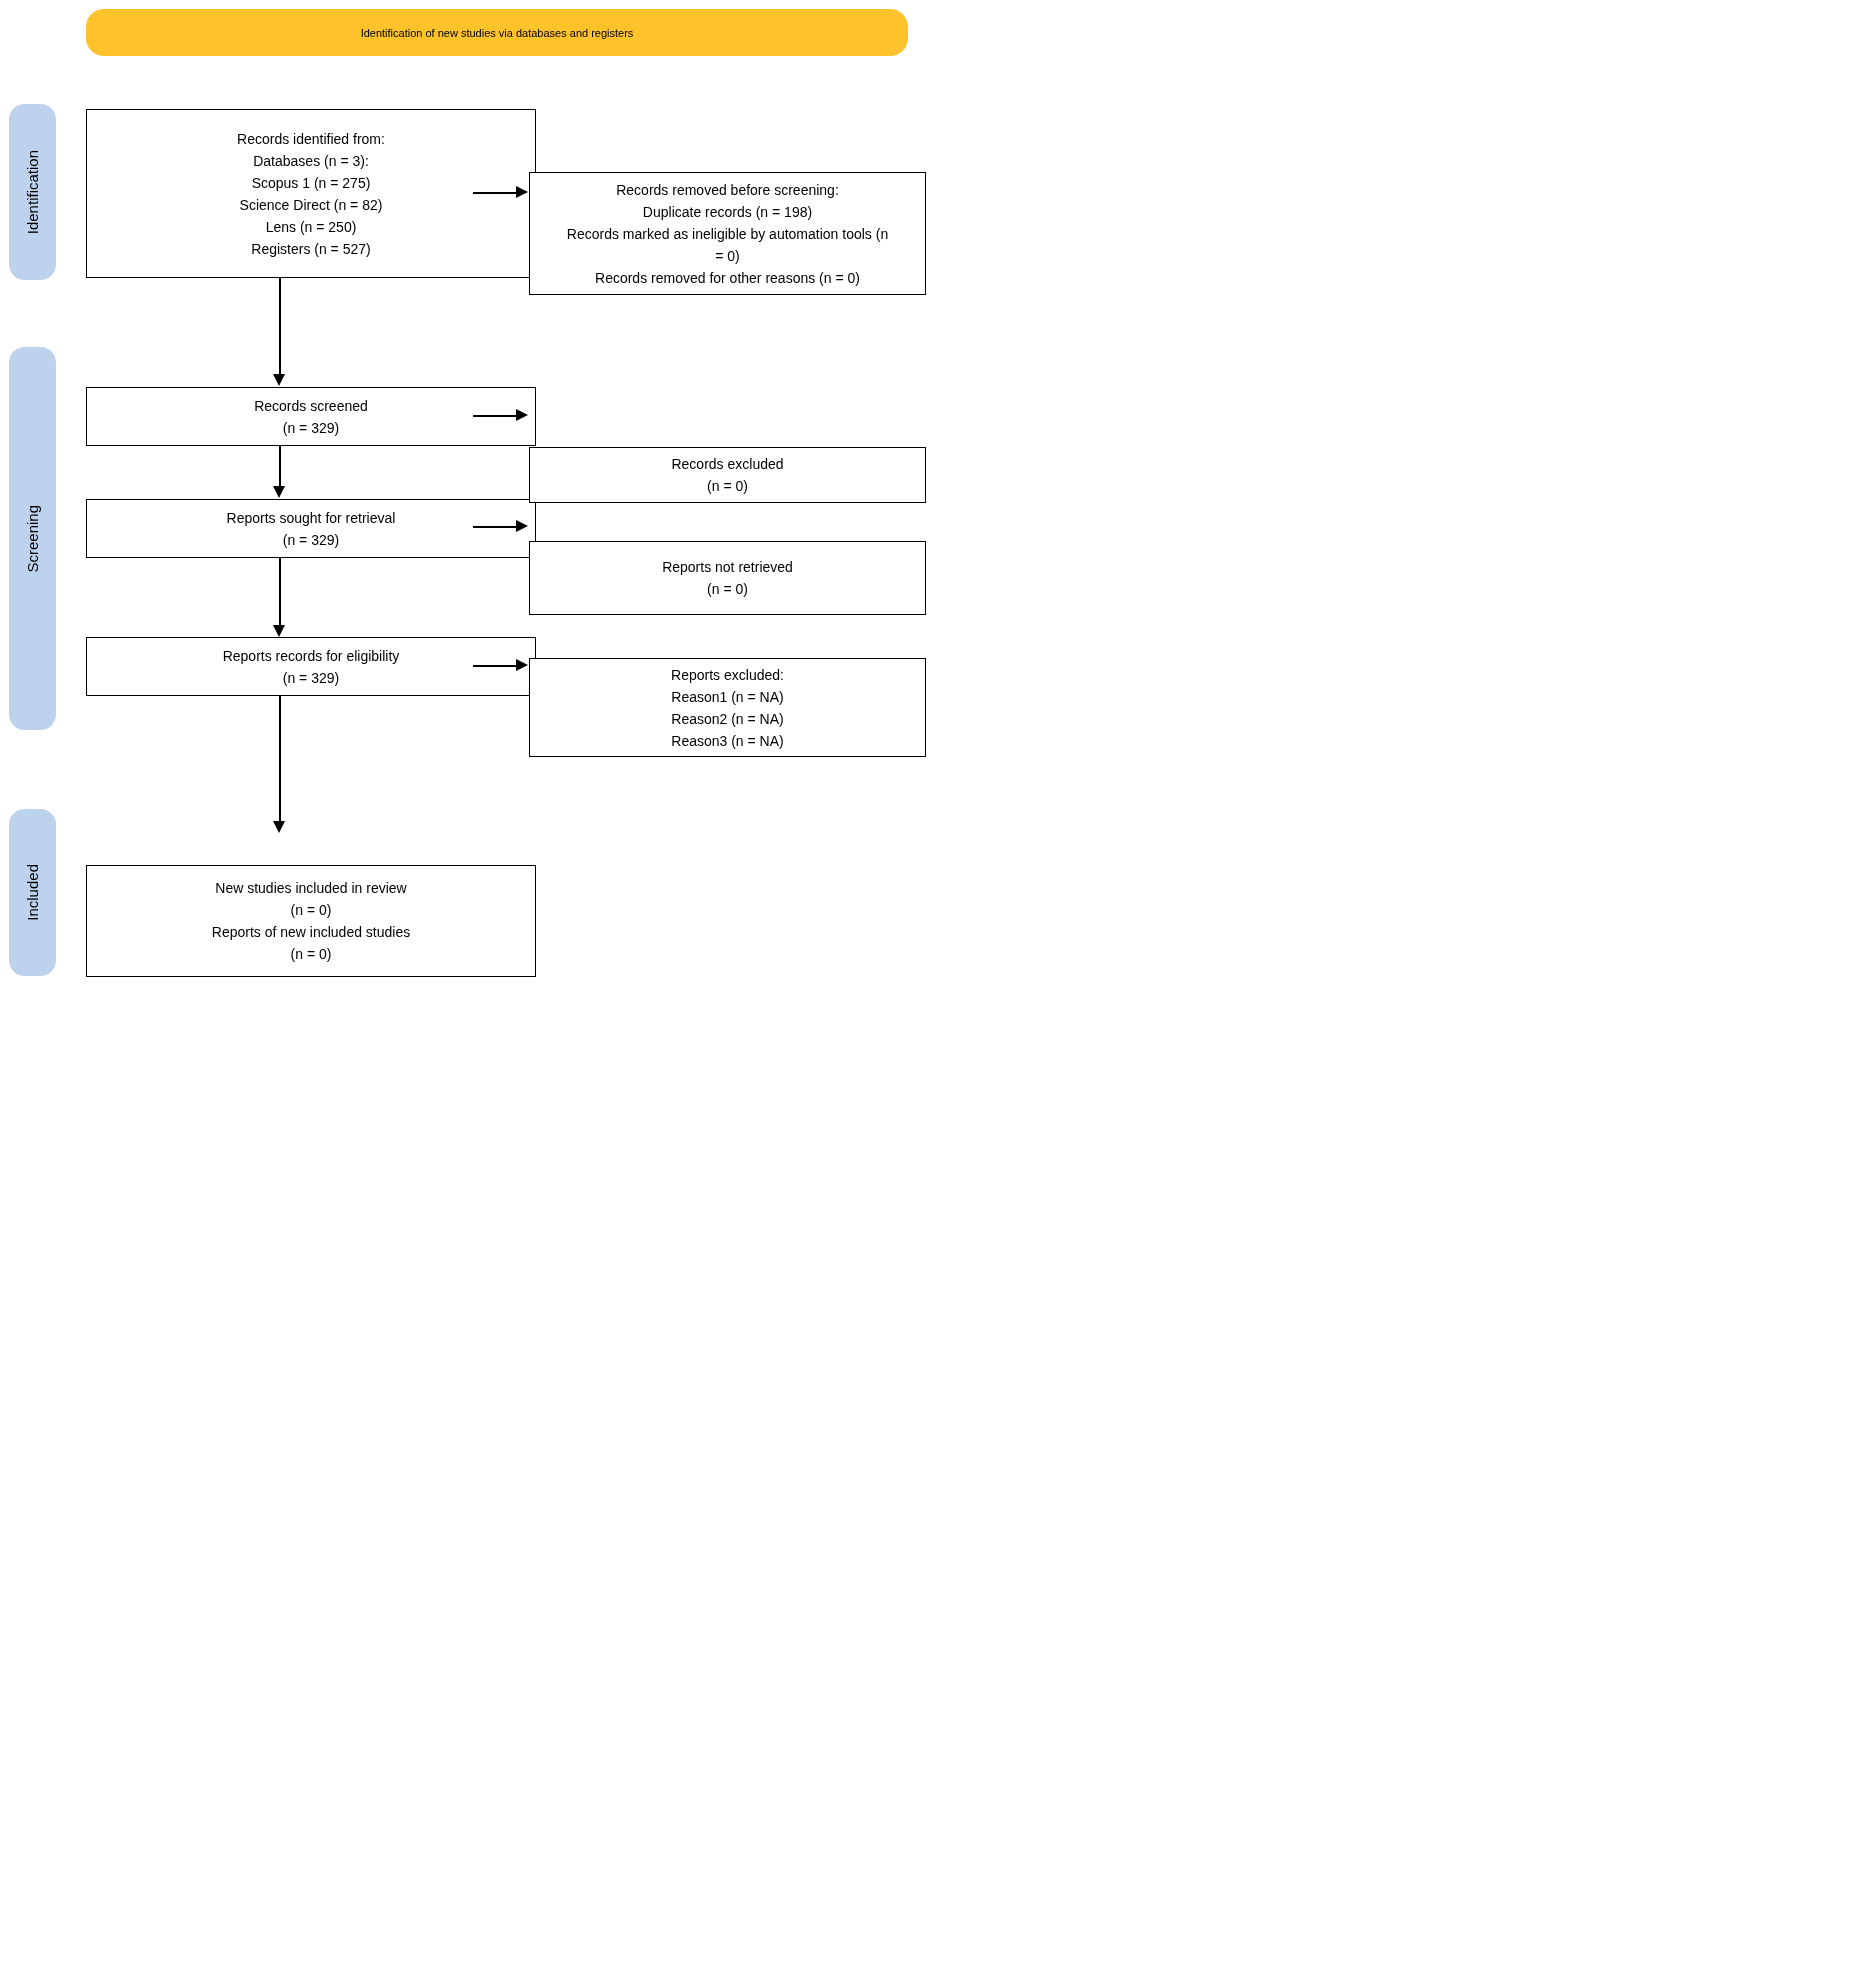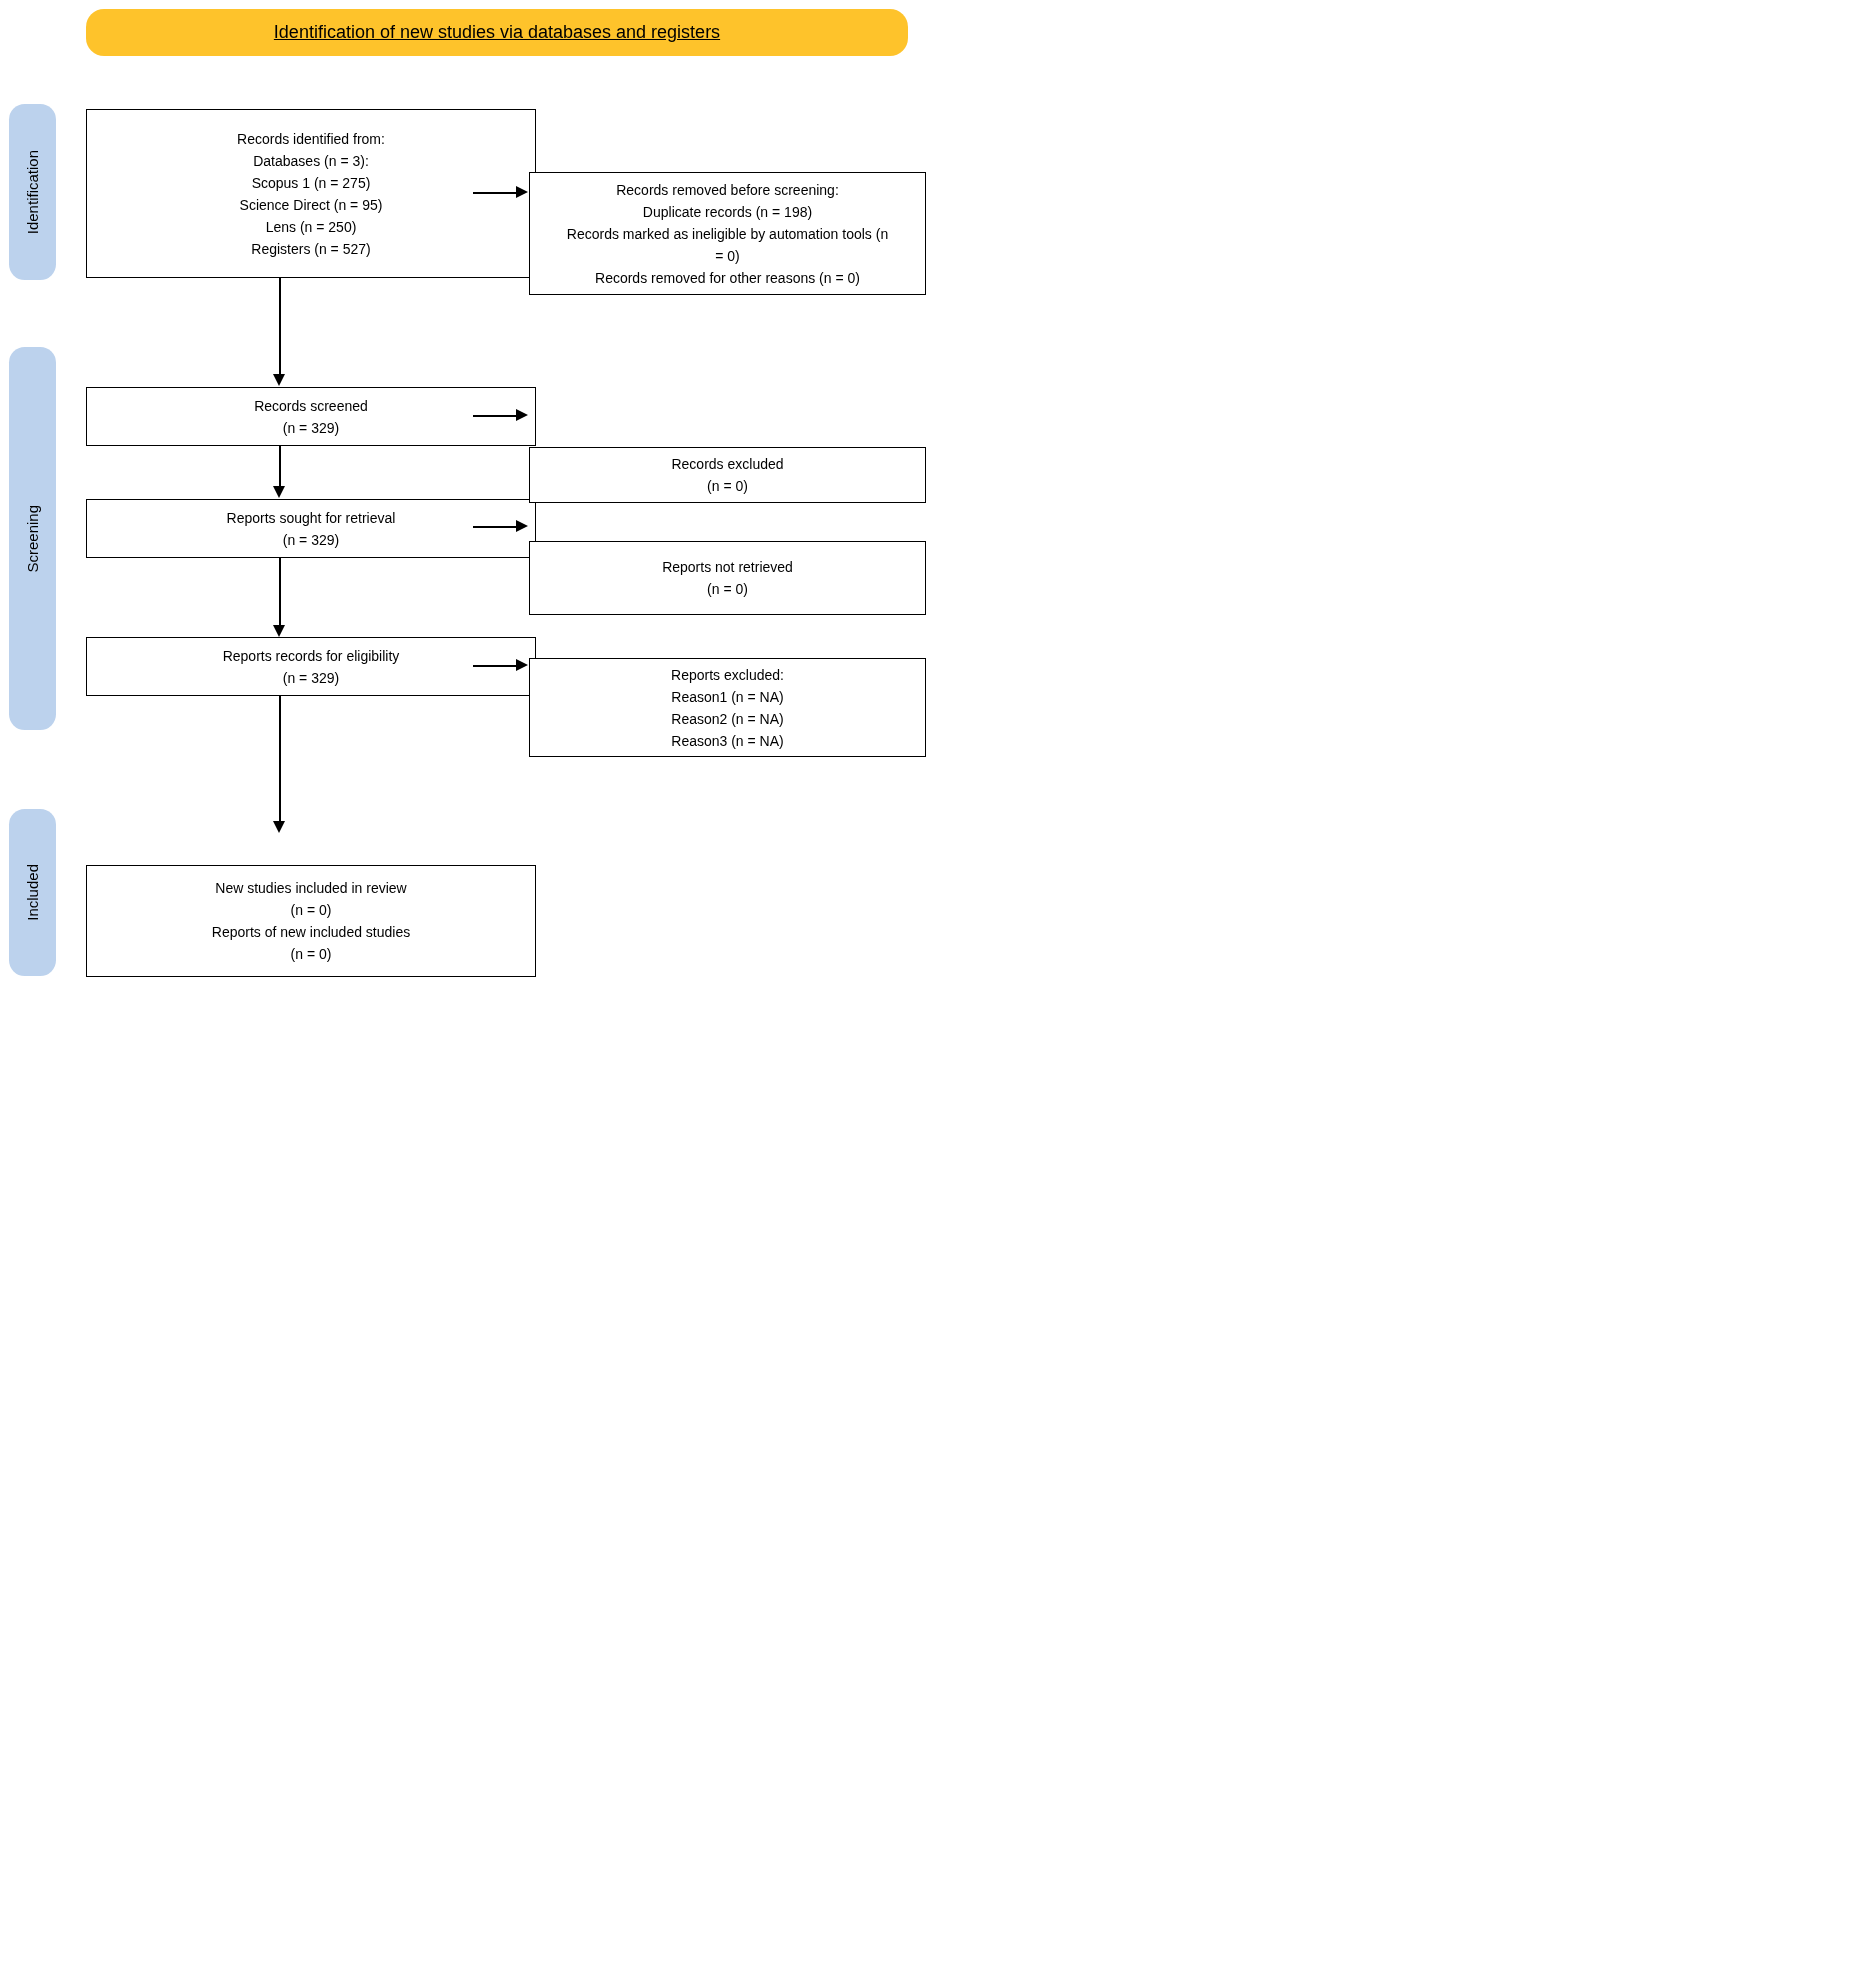--- a/index.html
+++ b/index.html
@@ -9,22 +9,21 @@
     height: 983px;
     background: #ffffff;
     font-family: "Liberation Sans", "DejaVu Sans", sans-serif;
     color: #000000;
   }
   .banner {
     position: absolute;
     left: 86px; top: 9px; width: 822px; height: 47px;
     border-radius: 18px;
     display: flex; align-items: center; justify-content: center;
-    font-size: 18px;
-    text-decoration: underline;
+    font-size: 11px;
   }
   .pill {
     position: absolute;
     left: 9px; width: 47px;
     border-radius: 15.7px;
     display: flex; align-items: center; justify-content: center;
   }
   .pill .vtext {
     writing-mode: vertical-rl;
     transform: rotate(180deg);
@@ -85,21 +84,21 @@
     <span class="vtext">Screening</span>
   </div>
   <div class="pill" style="top: 809px; height: 167px; background: rgb(188, 210, 237);">
     <span class="vtext">Included</span>
   </div>
 
   <div class="box left-col" style="top:109px;height:169px">
     <p>Records identified from:</p>
     <p>Databases (n = 3):</p>
     <p>Scopus 1 (n = 275)</p>
-    <p>Science Direct (n = 95)</p>
+    <p>Science Direct (n = 82)</p>
     <p>Lens (n = 250)</p>
     <p>Registers (n = 527)</p>
   </div>
 
   <div class="box left-col" style="top:387px;height:59px">
     <p>Records screened</p>
     <p>(n = 329)</p>
   </div>
 
   <div class="box left-col" style="top:499px;height:59px">

